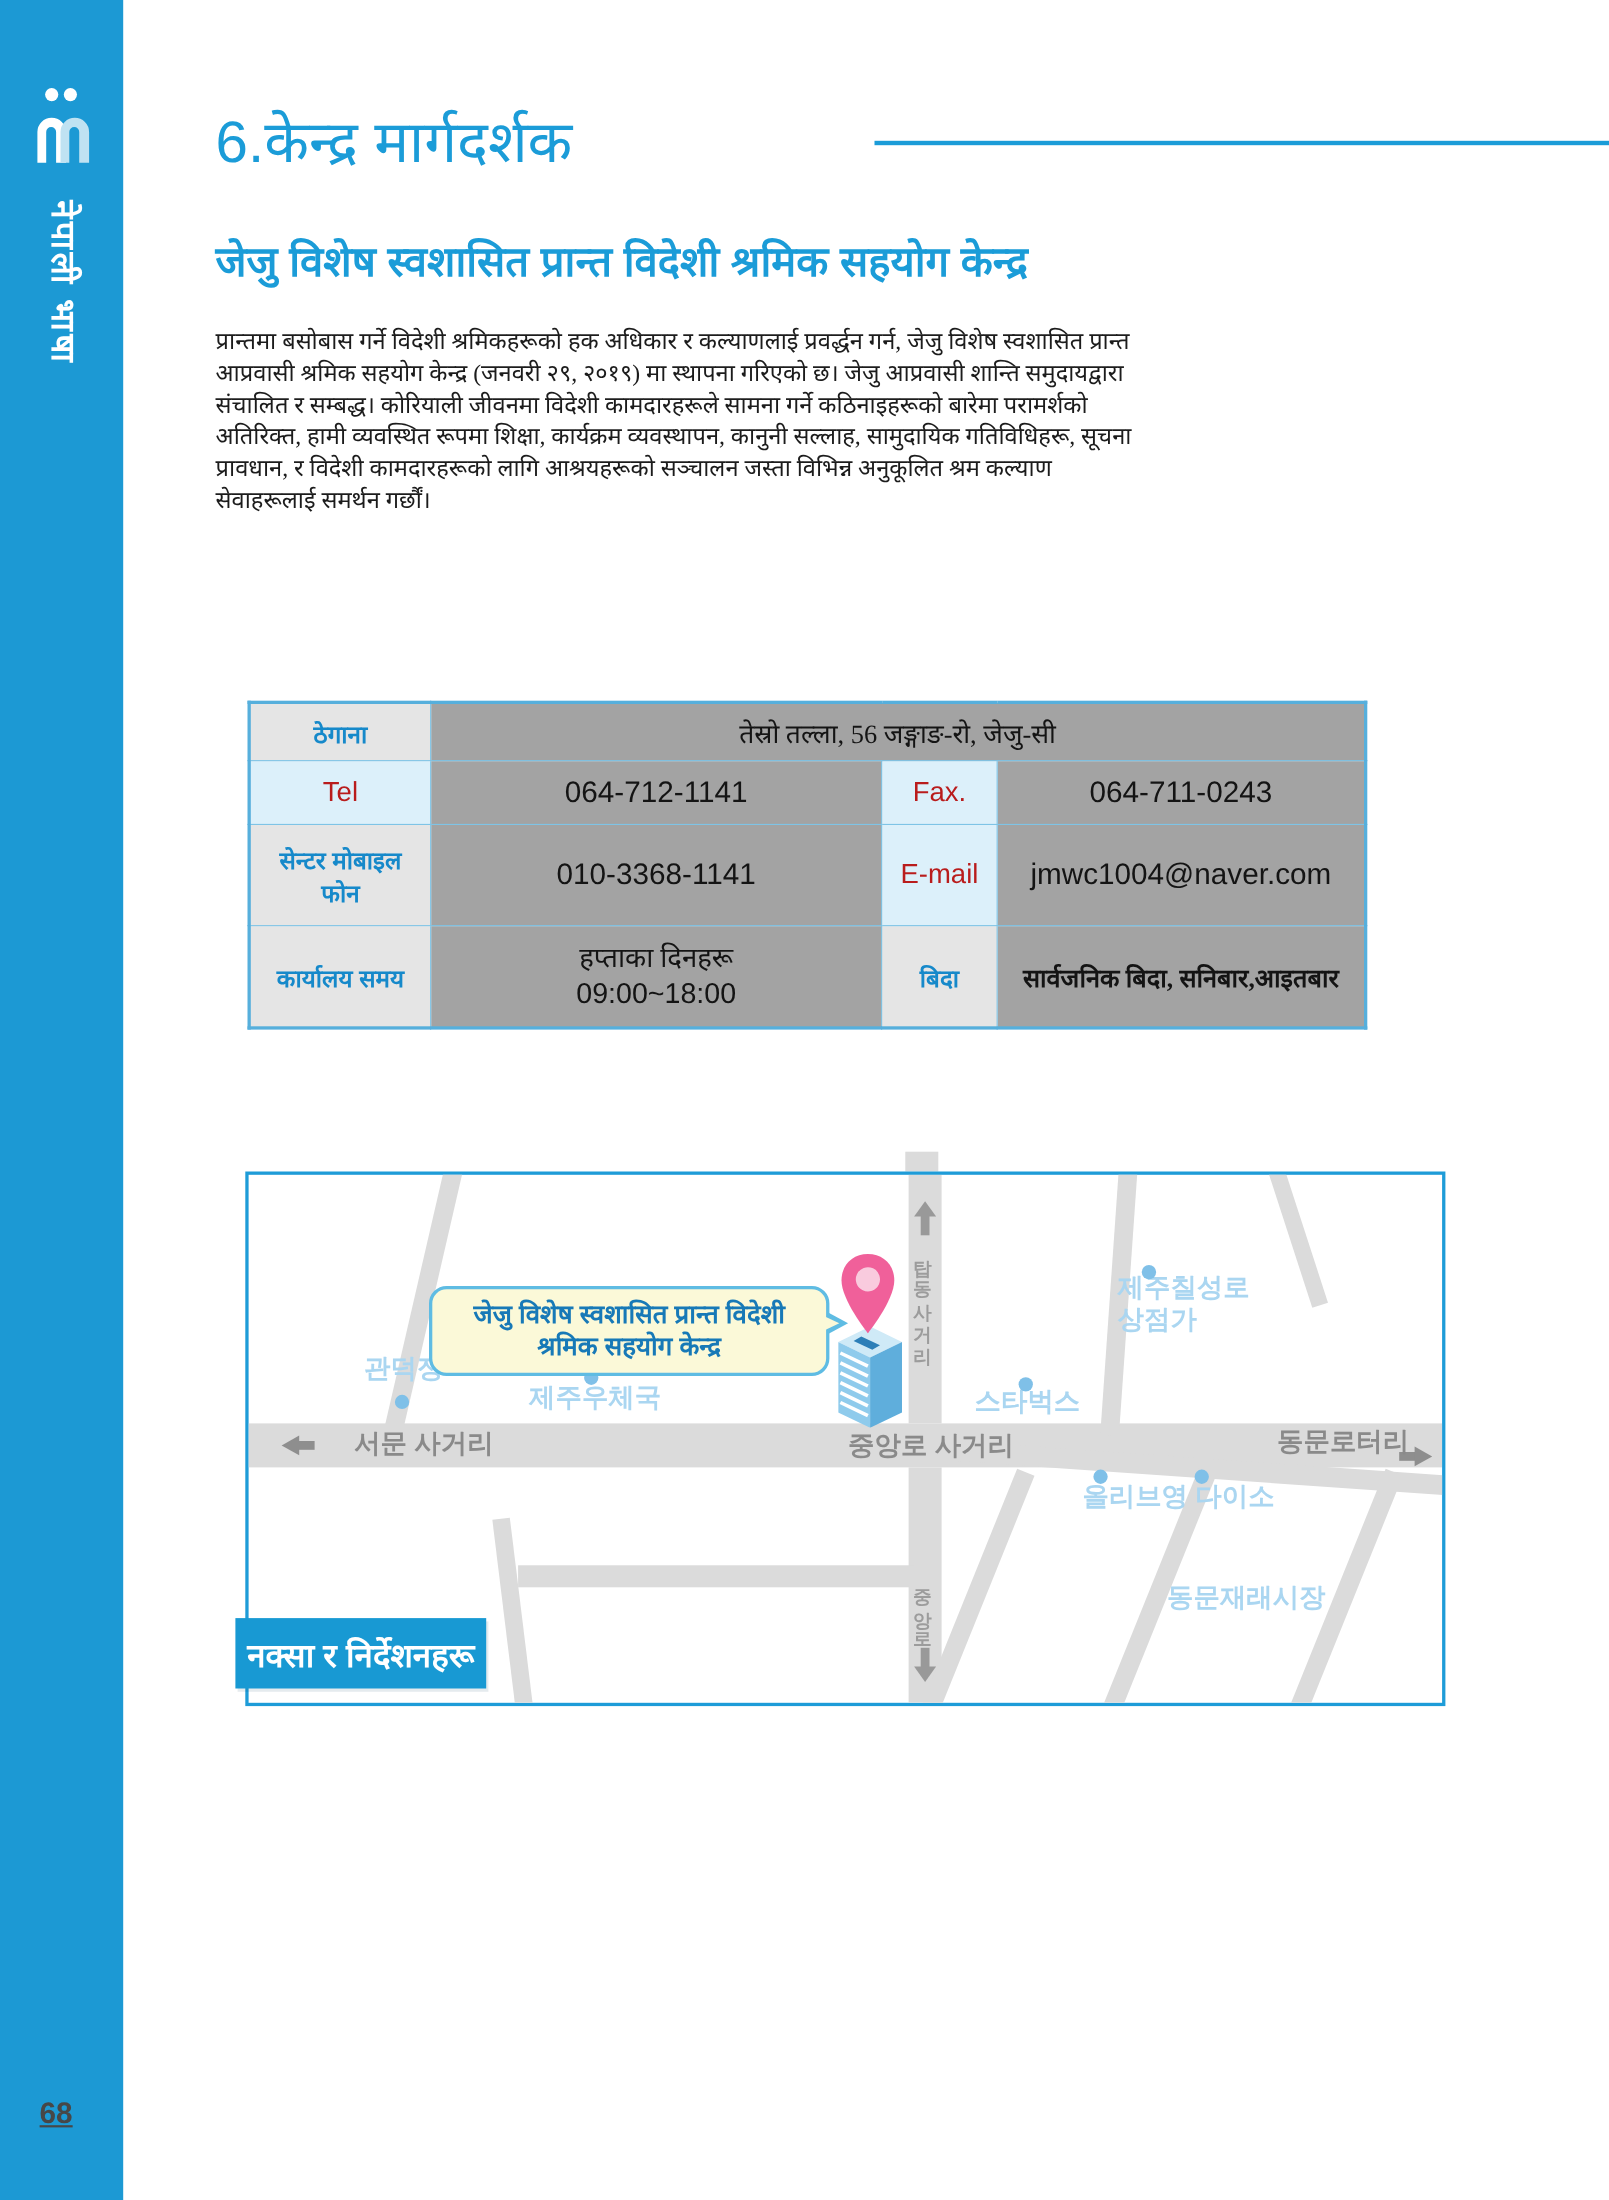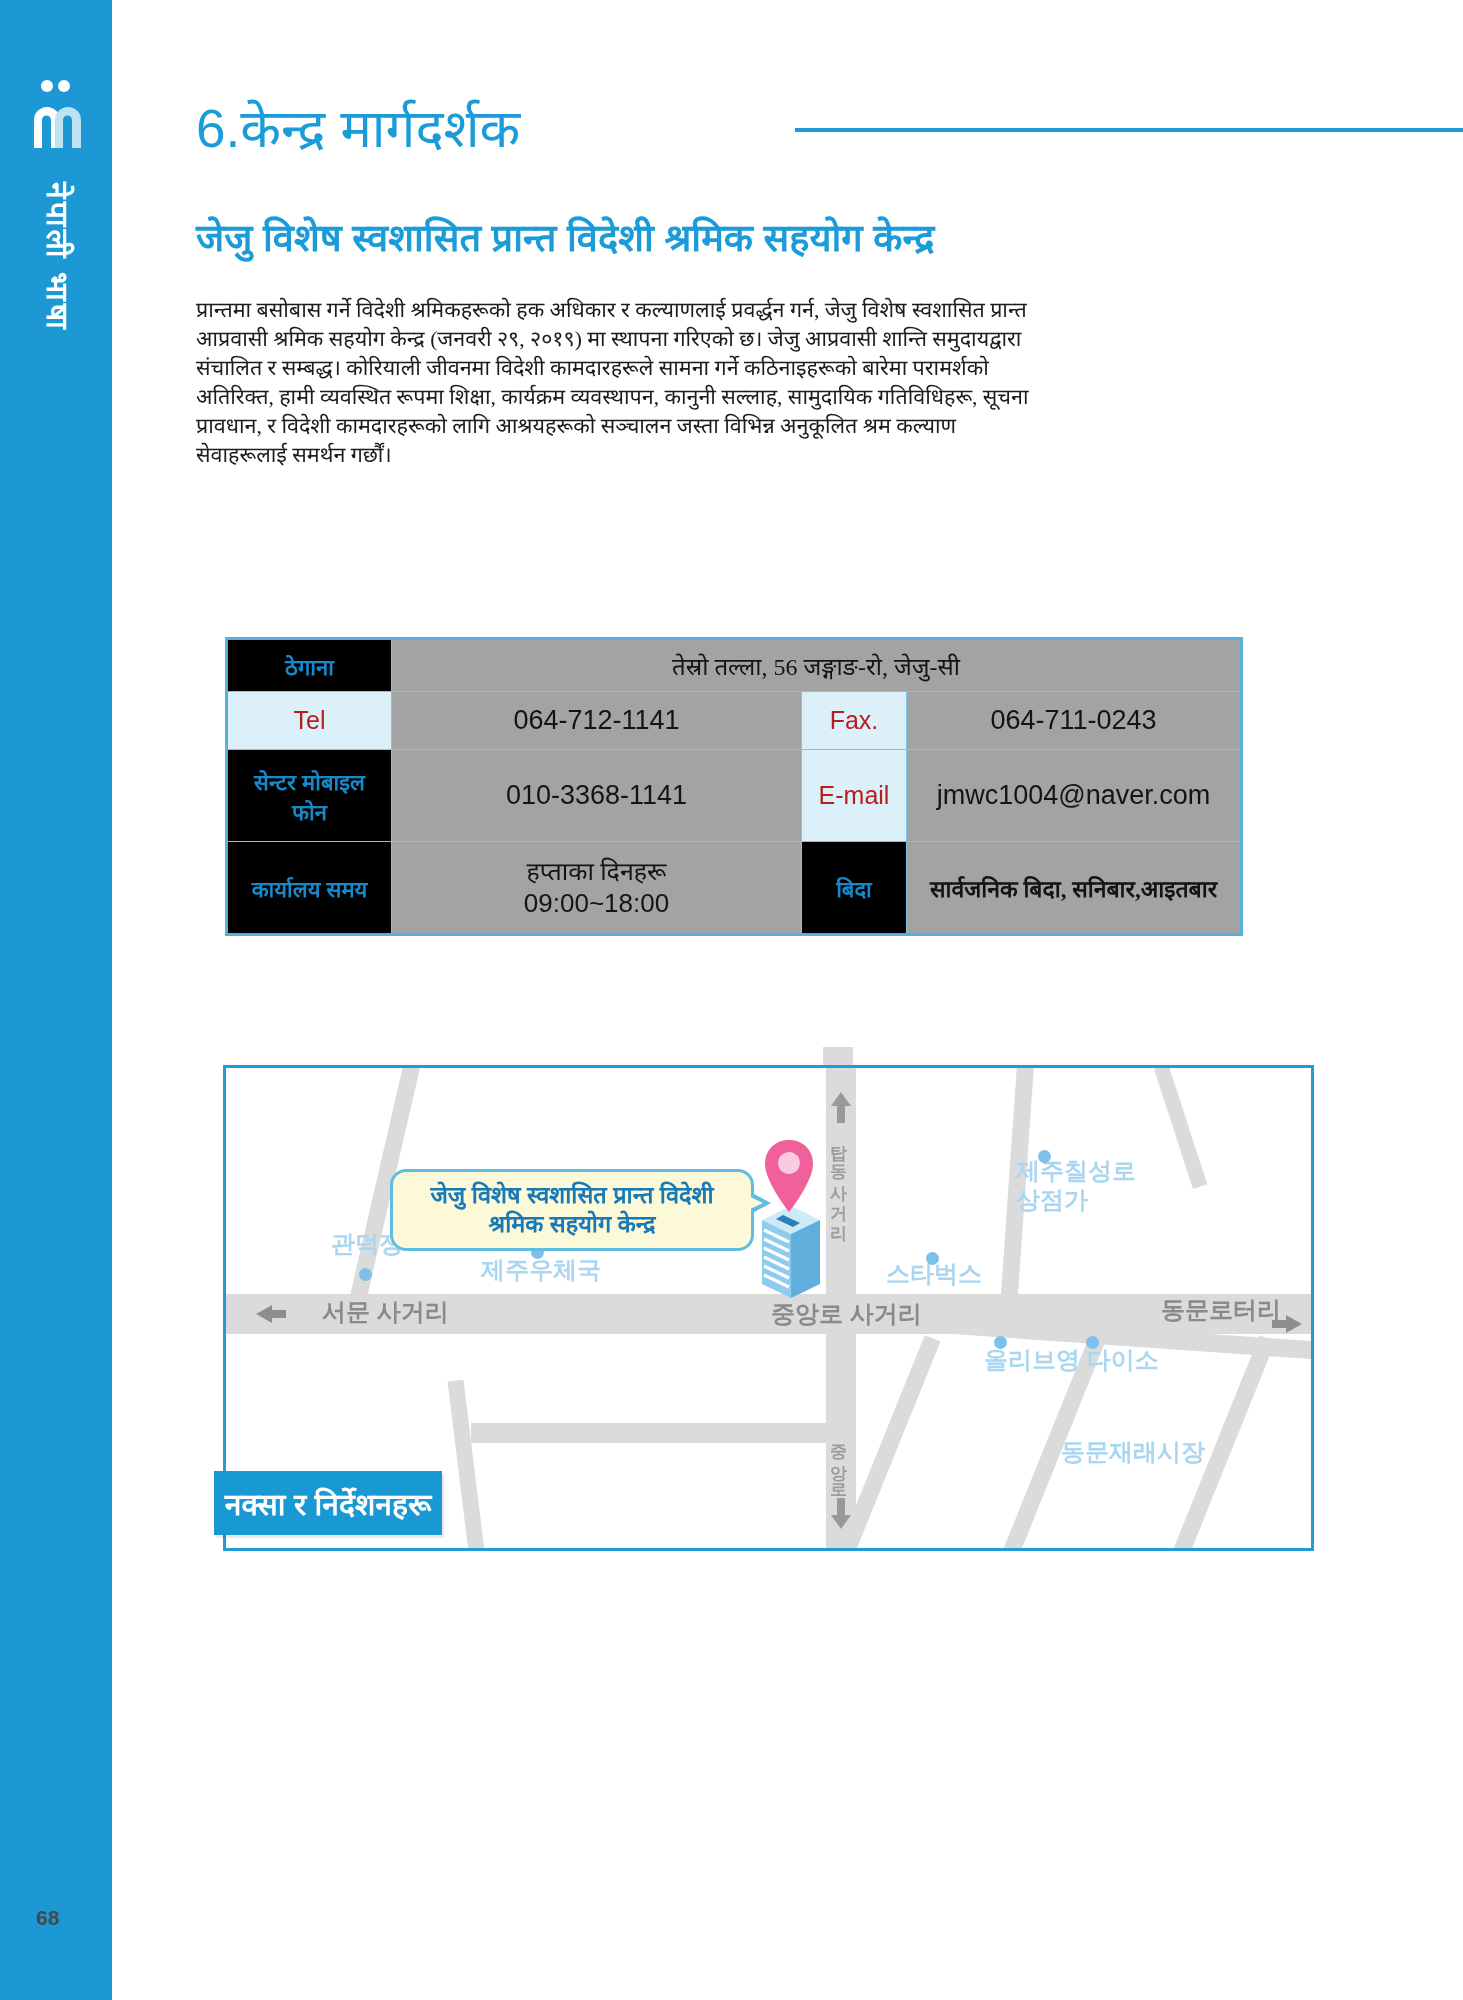--- a/index.html
+++ b/index.html
@@ -7,21 +7,21 @@
     width:1463px;height:2000px;position:relative;background:#ffffff;
     font-family:"Liberation Sans",sans-serif;overflow:hidden;
   }
   
   .sidebar{position:absolute;left:0;top:0;width:112px;height:2000px;background:#1C99D4;}
   .sidebar-logo{position:absolute;left:30px;top:78px;}
   .sidebar-lang{
     position:absolute;left:79px;top:182px;transform-origin:0 0;transform:rotate(90deg);
     color:#ffffff;font-size:30px;font-weight:bold;white-space:nowrap;letter-spacing:3px;
   }
-  .page-number{position:absolute;left:36px;top:1906px;font-size:21px;color:#474747;font-weight:bold;}
+  .page-number{position:absolute;left:36px;top:1906px;font-size:27px;color:#474747;font-weight:bold;text-decoration:underline;}
 
   
   .section-heading{
     position:absolute;left:196px;top:90px;font-size:53px;font-weight:normal;color:#1B9CD8;
     white-space:nowrap;letter-spacing:0px;
   }
   .heading-rule{position:absolute;left:795px;top:128px;width:668px;height:4px;background:#1B9CD8;}
   .subtitle{
     position:absolute;left:196px;top:210px;font-size:38px;font-weight:bold;color:#1B9CD8;white-space:nowrap;
   }
@@ -29,21 +29,21 @@
     position:absolute;left:196px;top:296px;width:850px;font-size:21.5px;line-height:29px;
     color:#1c1c1c;font-family:Liberation Serif, serif;
   }
 
   
   .info-table{
     position:absolute;left:225px;top:637px;width:1015px;border-collapse:collapse;table-layout:fixed;
     border:3px solid #56AFDC;
   }
   .info-table td{border:1.6px solid #7EC4E6;text-align:center;vertical-align:middle;padding:0 6px;}
-  .lbl{background:#000000;color:#1689CA;font-weight:bold;font-size:22px;}
+  .lbl{background:#e5e5e5;color:#1689CA;font-weight:bold;font-size:22px;}
   .lbl-en{background:#DCF0FA;color:#b91c1c;font-weight:normal;font-size:25px;}
   .val{background:#a3a3a3;color:#141414;font-size:27px;}
   .val-serif{font-family:"Liberation Serif",serif;font-size:24px;}
   .val-hours-l1{font-family:"Liberation Serif",serif;font-size:25px;display:block;line-height:30px;}
   .val-hours-l2{font-size:26px;display:block;line-height:32px;}
   .val-holiday{font-family:"Liberation Serif",serif;font-weight:bold;font-size:23px;}
 
   
   .road-stub{position:absolute;left:823px;top:1047px;width:30px;height:20px;background:#DBDBDB;}
   .map{position:absolute;left:223px;top:1065px;width:1085px;height:480px;border:3px solid #1E9CD8;background:#fff;}

